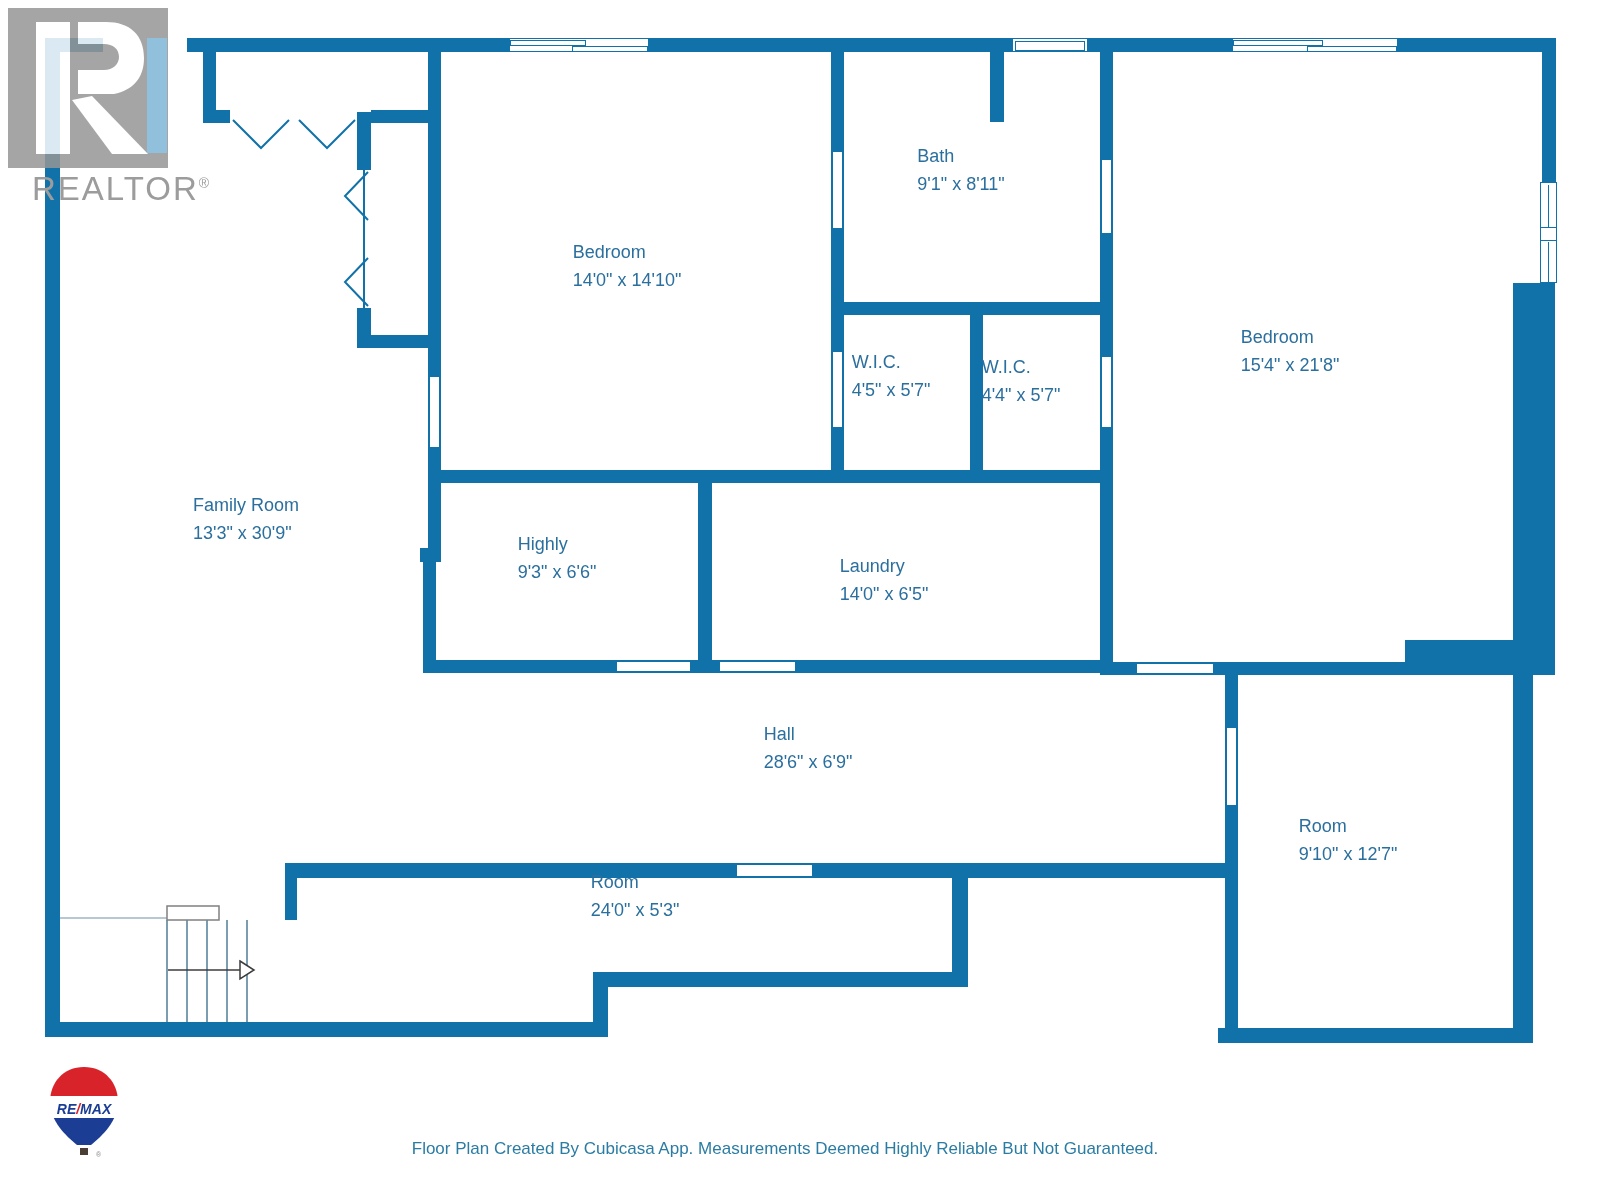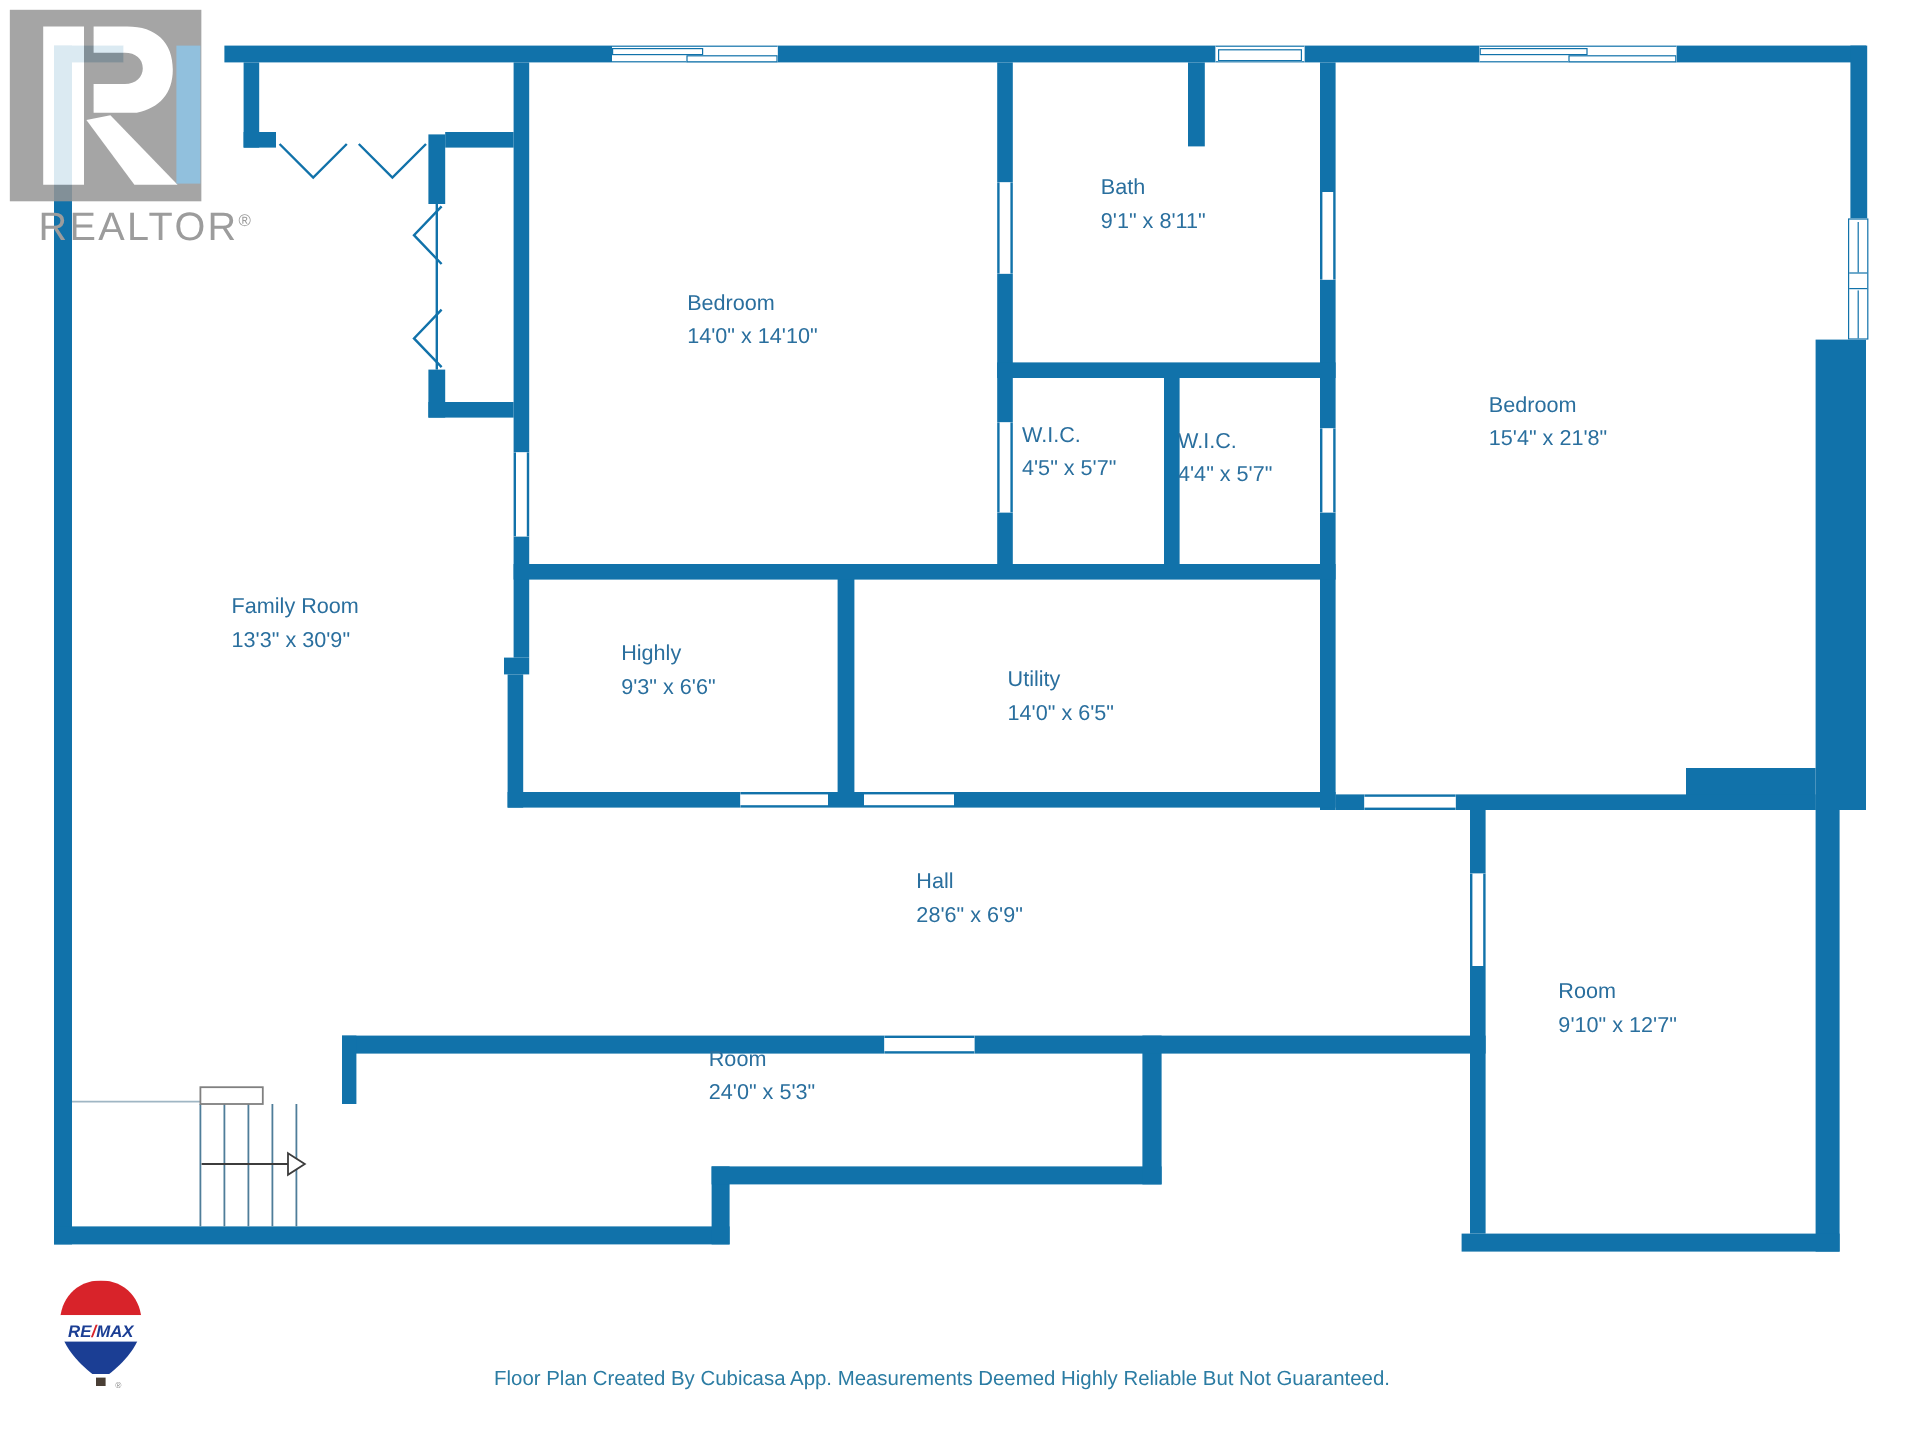--- a/index.html
+++ b/index.html
@@ -159,21 +159,21 @@
   </div>
   <div class="room-label lbl" style="left:246px;top:491px">
     <span>Family Room</span>
     <span>13'3" x 30'9"</span>
   </div>
   <div class="room-label lbl" style="left:557px;top:530px">
     <span>Highly</span>
     <span>9'3" x 6'6"</span>
   </div>
   <div class="room-label lbl" style="left:884px;top:552px">
-    <span>Utility</span>
+    <span>Laundry</span>
     <span>14'0" x 6'5"</span>
   </div>
   <div class="room-label lbl" style="left:808px;top:720px">
     <span>Hall</span>
     <span>28'6" x 6'9"</span>
   </div>
   <div class="room-label lbl" style="left:635px;top:868px">
     <span>Room</span>
     <span>24'0" x 5'3"</span>
   </div>

